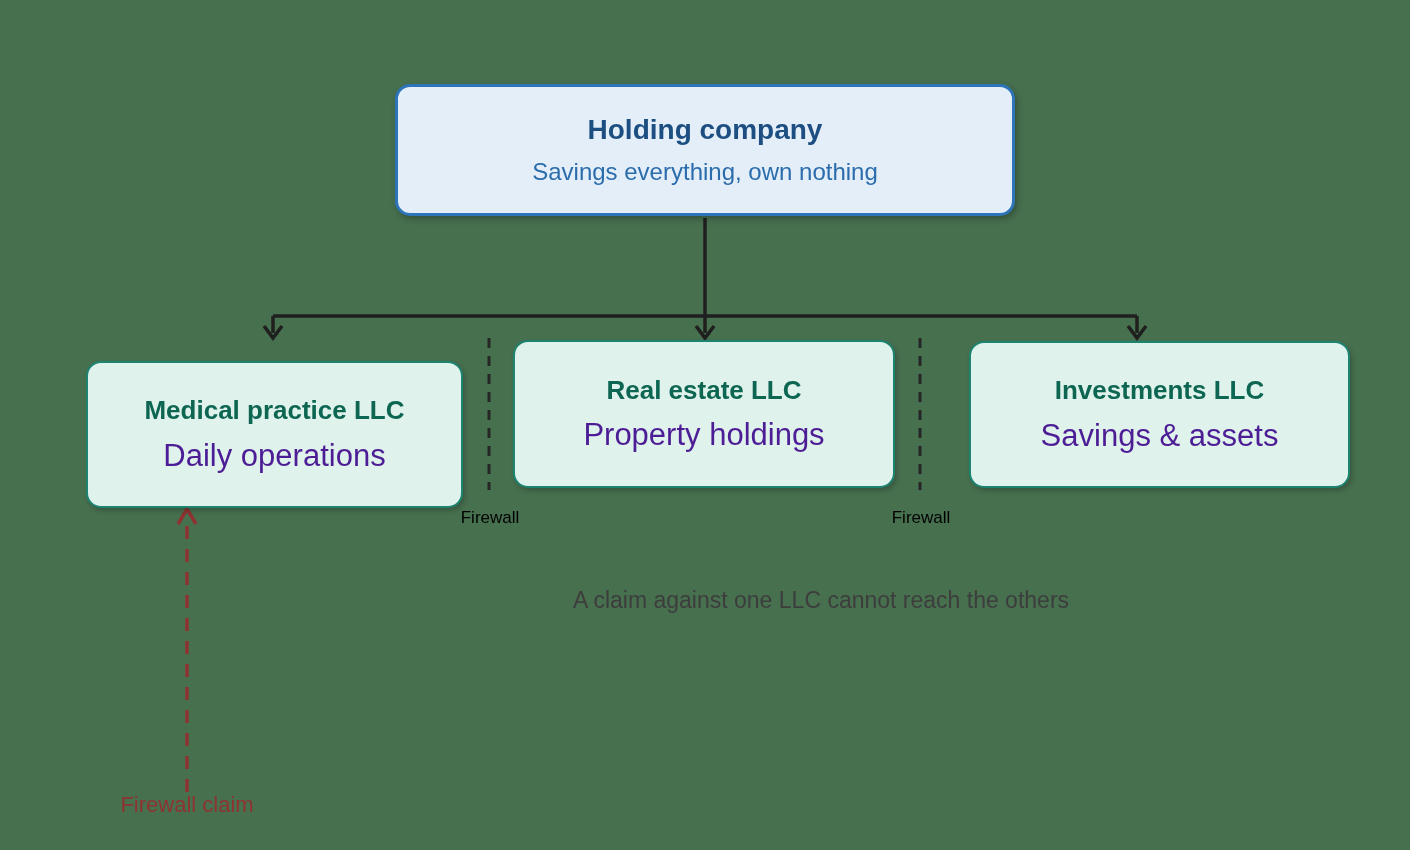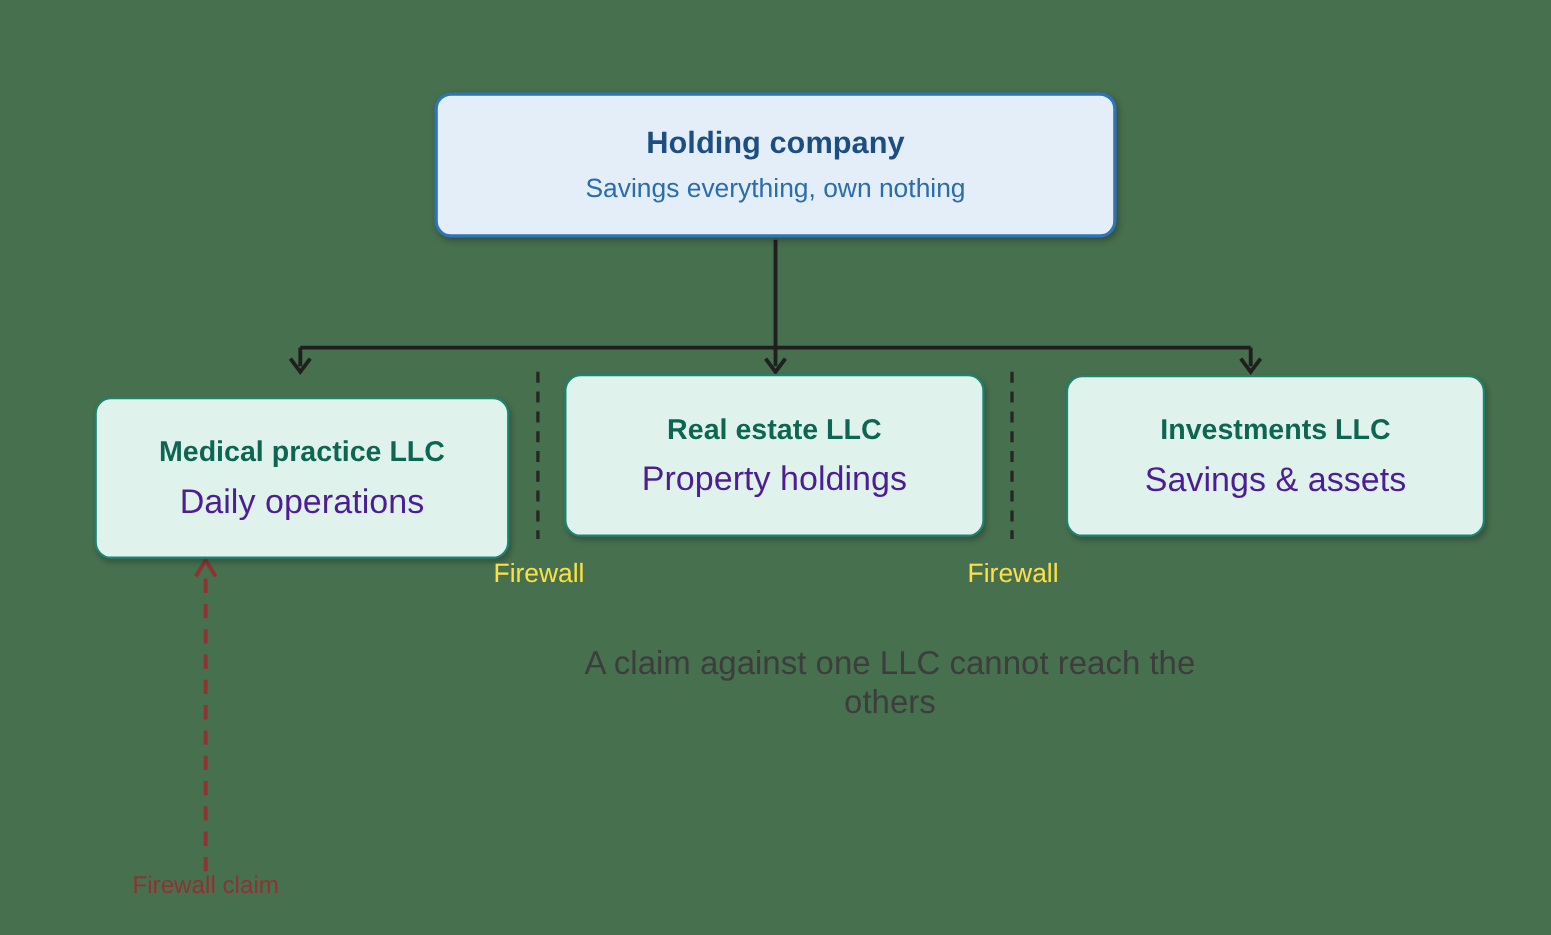--- a/index.html
+++ b/index.html
@@ -72,30 +72,30 @@
     pointer-events: none;
   }
   .label {
     position: absolute;
     text-align: center;
     line-height: 1.15;
   }
   .label-firewall {
     width: 140px;
     top: 508px;
-    font-size: 24px;
-    color: #fde047;
+    font-size: 17px;
+    color: #000000;
   }
   .label-firewall-left  { left: 420px; }
   .label-firewall-right { left: 851px; }
   .label-caption {
-    left: 504px;
+    left: 516px;
     top: 587px;
     width: 610px;
-    font-size: 30px;
+    font-size: 23px;
     color: #3d3d3d;
   }
   .label-lawsuit {
     left: 107px;
     top: 792px;
     width: 160px;
     font-size: 22px;
     color: #8e3331;
   }
 </style>

